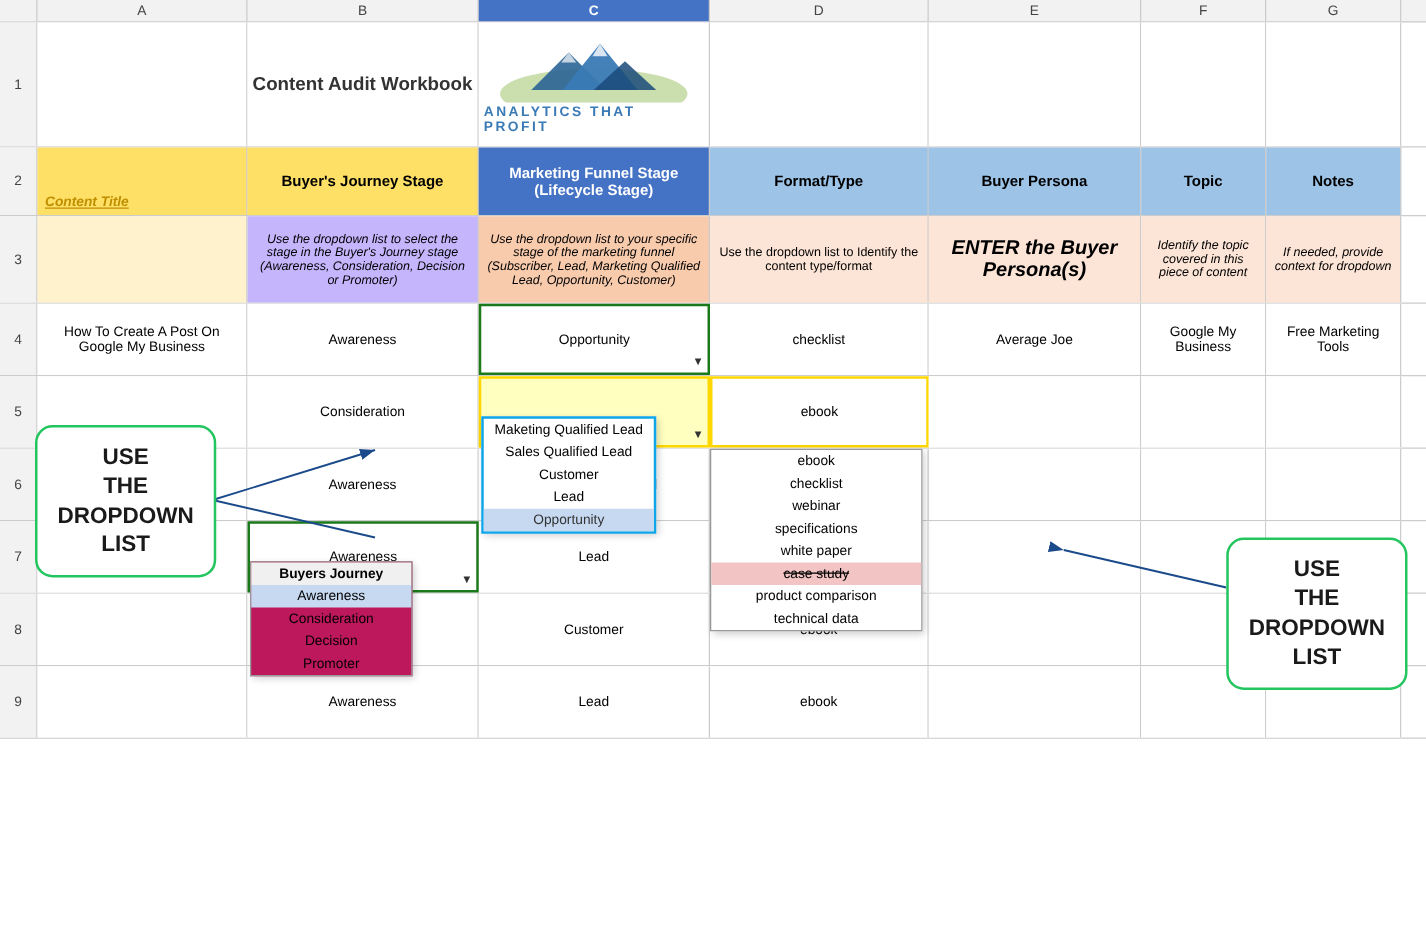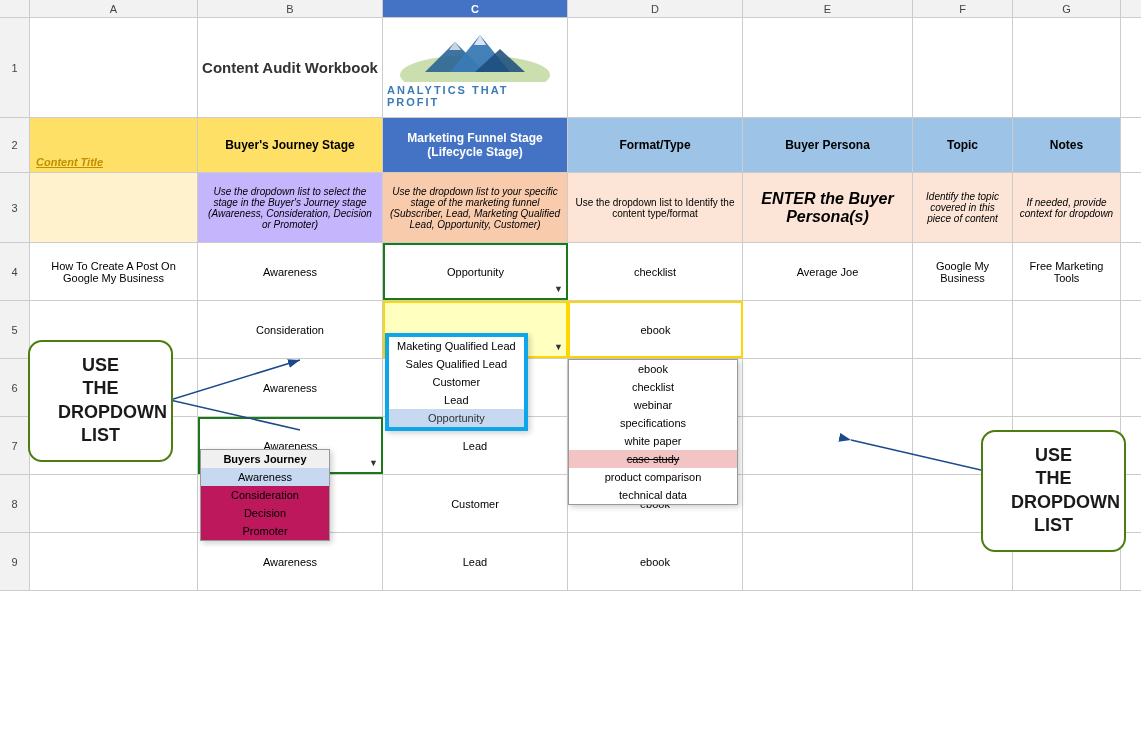--- a/index.html
+++ b/index.html
@@ -112,21 +112,21 @@
       align-items: center;
       justify-content: center;
       text-align: center;
     }
     .white-cell { background: #fff; }
 
     
     .dropdown-menu {
       position: absolute;
       background: white;
-      border: 4px solid #0ea5e9;
+      border: 2px solid #0ea5e9;
       z-index: 100;
       font-size: 11px;
       box-shadow: 2px 2px 6px rgba(0,0,0,0.2);
       min-width: 140px;
     }
     .dropdown-item {
       padding: 3px 8px;
       cursor: pointer;
       white-space: nowrap;
     }
@@ -165,24 +165,24 @@
       cursor: pointer;
       white-space: nowrap;
     }
     .buyers-item.highlighted {
       background: #c6d9f1;
     }
 
     
     .callout-bubble {
       position: absolute;
-      border: 2px solid #4d7c0f;
+      border: 2px solid #22c55e;
       border-radius: 14px;
       background: white;
-      padding: 12px 28px;
+      padding: 12px 16px;
       font-size: 18px;
       font-weight: 900;
       text-align: center;
       line-height: 1.3;
       z-index: 300;
       color: #1a1a1a;
     }
 
     .dropdown-arrow {
       position: absolute;

